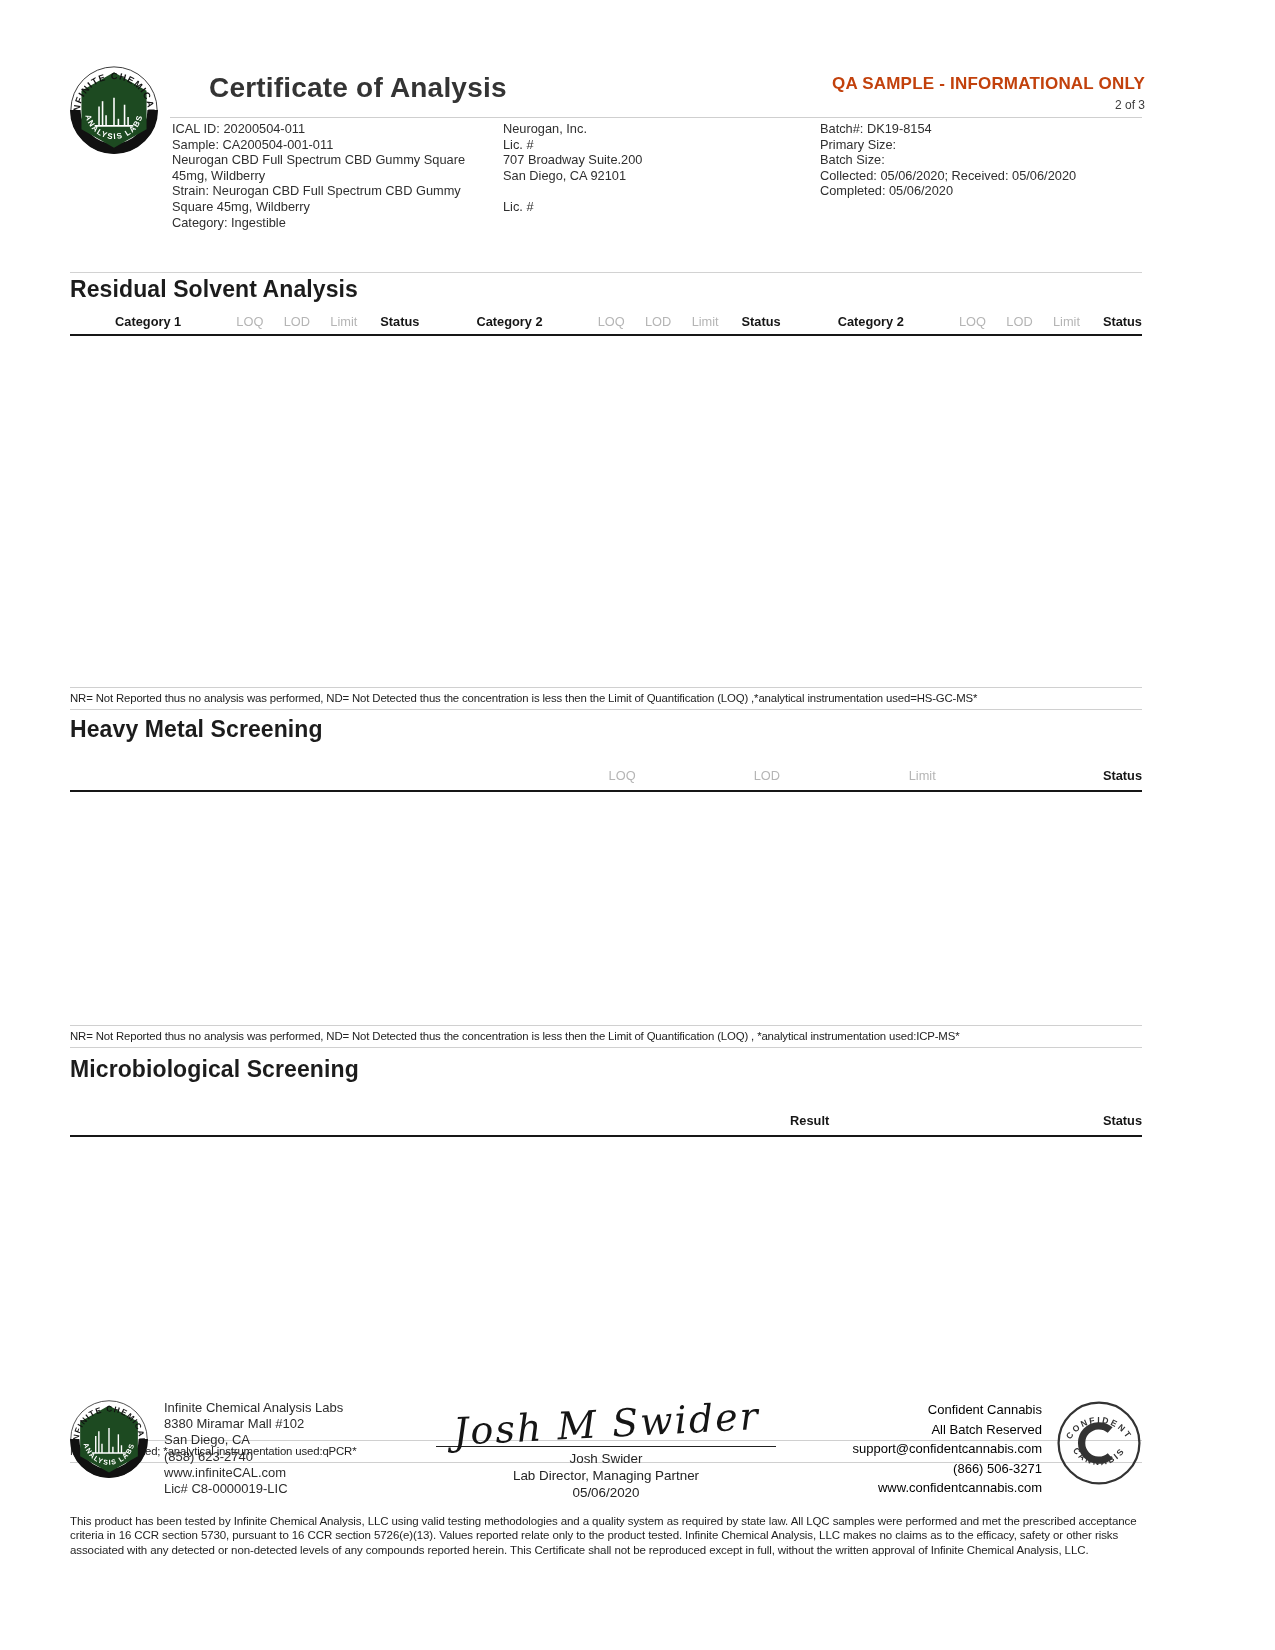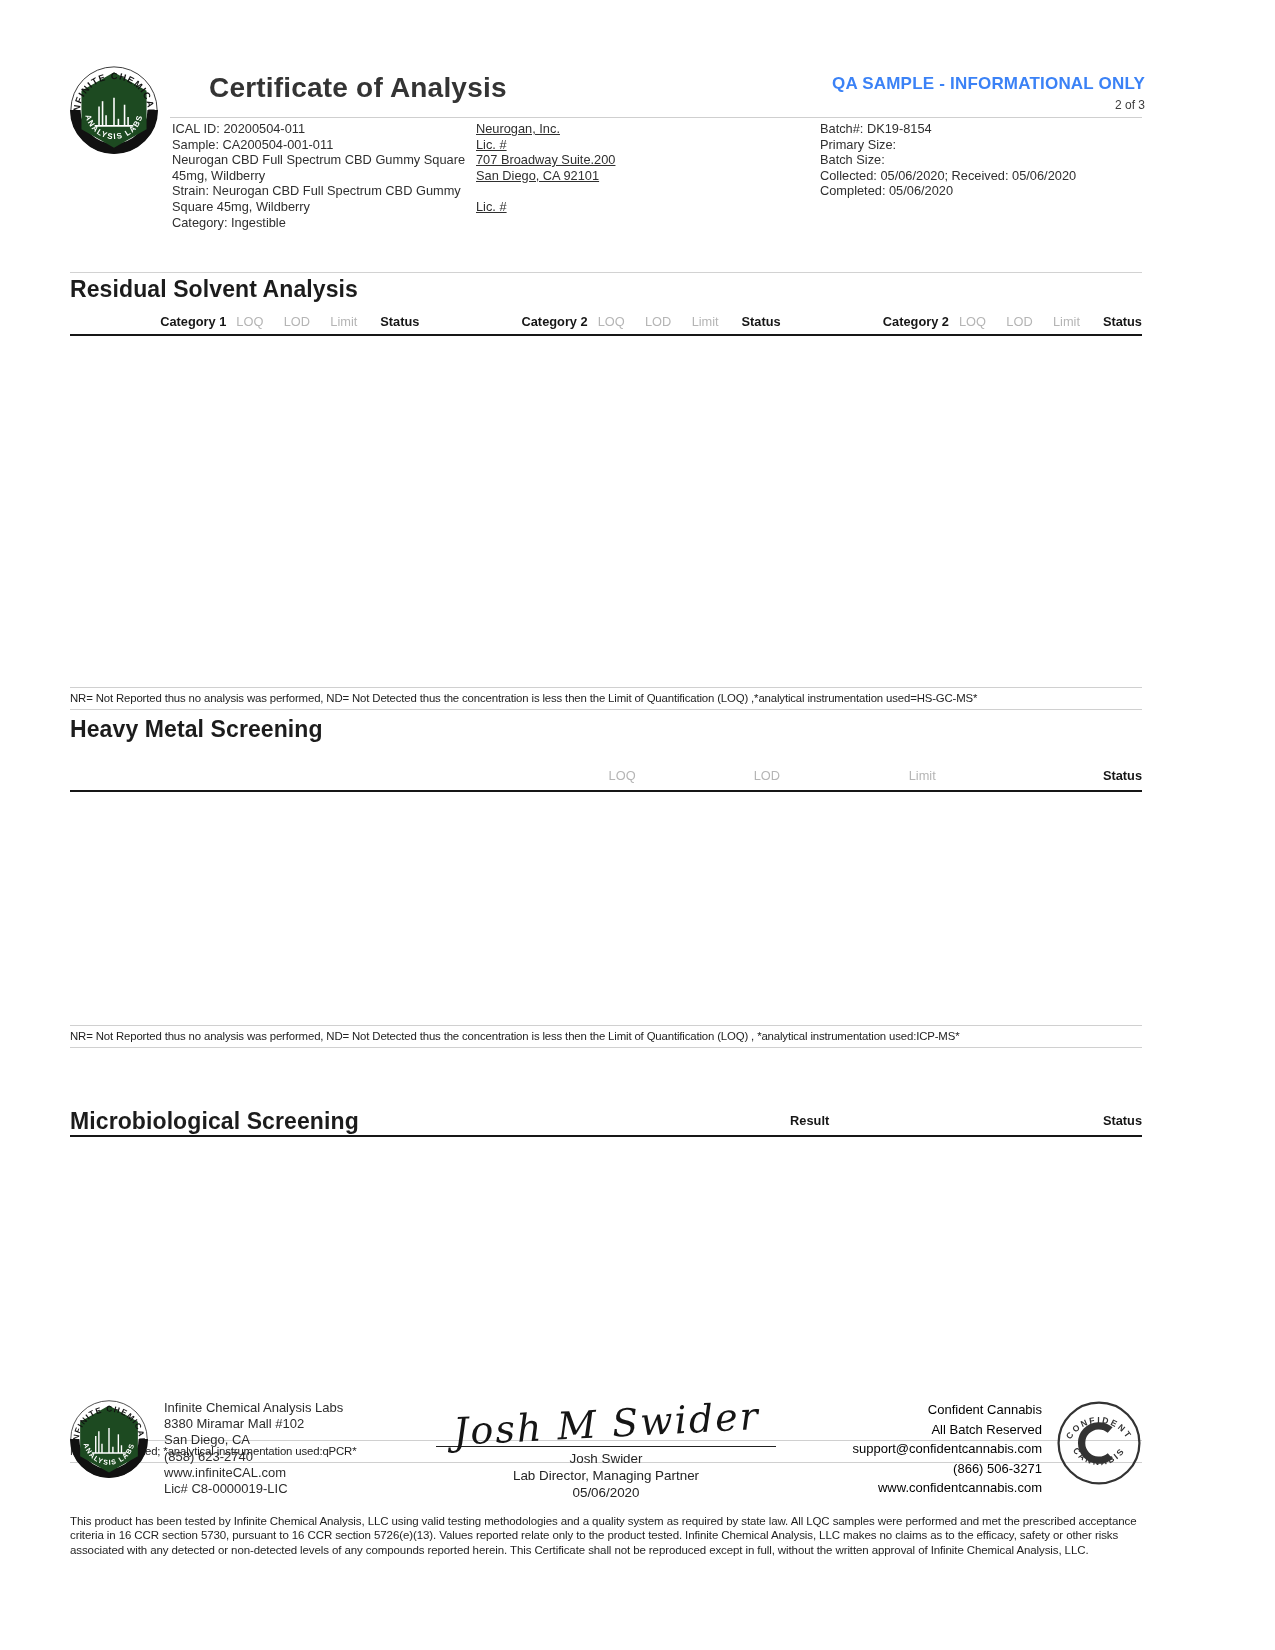--- a/index.html
+++ b/index.html
@@ -6,46 +6,46 @@
   .page{
     position:relative;width:1275px;height:1650px;margin:0 auto;background:#ffffff;
     font-family:"Liberation Sans","DejaVu Sans",sans-serif;color:#2b2b2b;overflow:hidden;
   }
   .abs{position:absolute;}
 
   
   .logo-box{left:70px;top:66px;width:88px;height:88px;}
   .logo-box svg{width:100%;height:100%;display:block;}
   .doc-title{left:172px;top:72px;font-size:28px;font-weight:600;color:#343434;letter-spacing:.2px;margin-left:37px;}
-  .qa-banner{right:130px;top:74px;font-size:17px;font-weight:800;color:#3b82f6;letter-spacing:.2px;}
+  .qa-banner{right:130px;top:74px;font-size:17px;font-weight:800;color:#c2410c;letter-spacing:.2px;}
   .page-num{right:130px;top:98px;font-size:12px;color:#3c3c3c;}
   .header-rule{left:170px;top:117px;width:972px;height:1px;background:#cfcfcf;}
   .info-col{top:121px;font-size:12.8px;line-height:15.6px;color:#2f2f2f;}
   .info-col .iline{min-height:15.6px;}
   .col-sample{left:172px;width:322px;}
-  .col-client{left:476px;width:230px;text-decoration:underline;}
+  .col-client{left:503px;width:230px;}
   .col-batch{left:820px;width:325px;}
   .client-gap{margin-top:15.6px;}
 
   
   .sec-rule{left:70px;width:1072px;height:1px;background:#d2d2d2;}
   .sec-title{left:70px;font-size:23px;font-weight:700;color:#1c1c1c;margin:0;letter-spacing:.1px;}
   .thead{left:70px;width:1072px;border-bottom:2px solid #161616;padding-bottom:5px;box-sizing:border-box;}
   .lblb{font-weight:700;color:#161616;font-size:12.8px;}
   .lblg{color:#b5b5b5;font-size:12.8px;}
   .footnote{
     left:70px;width:1072px;border-top:1px solid #d0d0d0;border-bottom:1px solid #d0d0d0;
     padding:4px 0 5px;font-size:11.4px;color:#222;letter-spacing:-.15px;white-space:nowrap;
     box-sizing:border-box;
   }
 
   
   .rsa-row{display:flex;gap:12px;}
   .rsa-group{flex:1;display:flex;align-items:baseline;}
-  .rsa-group .cat{flex:1;text-align:right;}
+  .rsa-group .cat{flex:1;text-align:center;}
   .rsa-group .mid{width:47px;text-align:center;}
   .rsa-group .st{width:52px;text-align:right;}
 
   
   .hm-row{position:relative;height:17px;}
   .hm-col{position:absolute;transform:translateX(-50%);}
   .hm-st{position:absolute;right:0;}
 
   
   .mb-row{position:relative;height:17px;}
@@ -171,21 +171,21 @@
     <div class="hm-row">
       <span class="hm-col lblg" style="left:51.5%">LOQ</span>
       <span class="hm-col lblg" style="left:65%">LOD</span>
       <span class="hm-col lblg" style="left:79.5%">Limit</span>
       <span class="hm-st lblb">Status</span>
     </div>
   </div>
 
   <div class="abs footnote" style="top:1025px">NR= Not Reported thus no analysis was performed, ND= Not Detected thus the concentration is less then the Limit of Quantification (LOQ) , *analytical instrumentation used:ICP-MS*</div>
 
-  <h2 class="abs sec-title" style="top:1108px">Microbiological Screening</h2>
+  <h2 class="abs sec-title" style="top:1056px">Microbiological Screening</h2>
 
   <div class="abs thead" style="top:1113px">
     <div class="mb-row">
       <span class="mb-result lblb">Result</span>
       <span class="mb-st lblb">Status</span>
     </div>
   </div>
 
   <div class="abs footnote" style="top:1440px">ND=Not Detected; *analytical instrumentation used:qPCR*</div>
 

